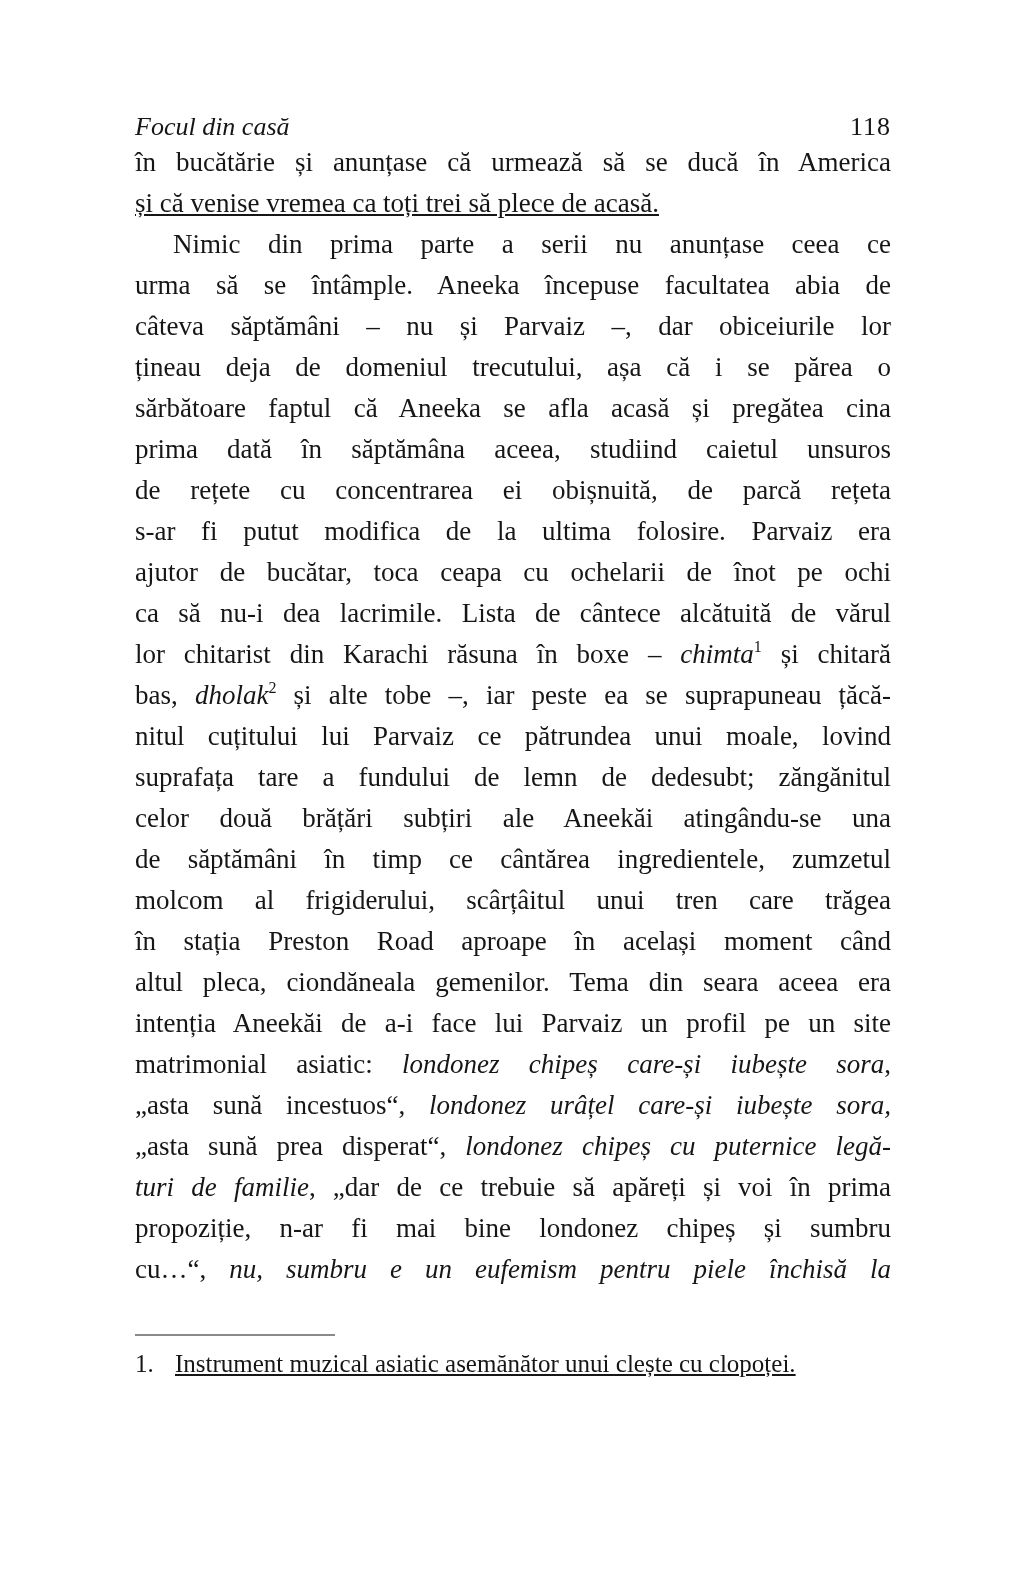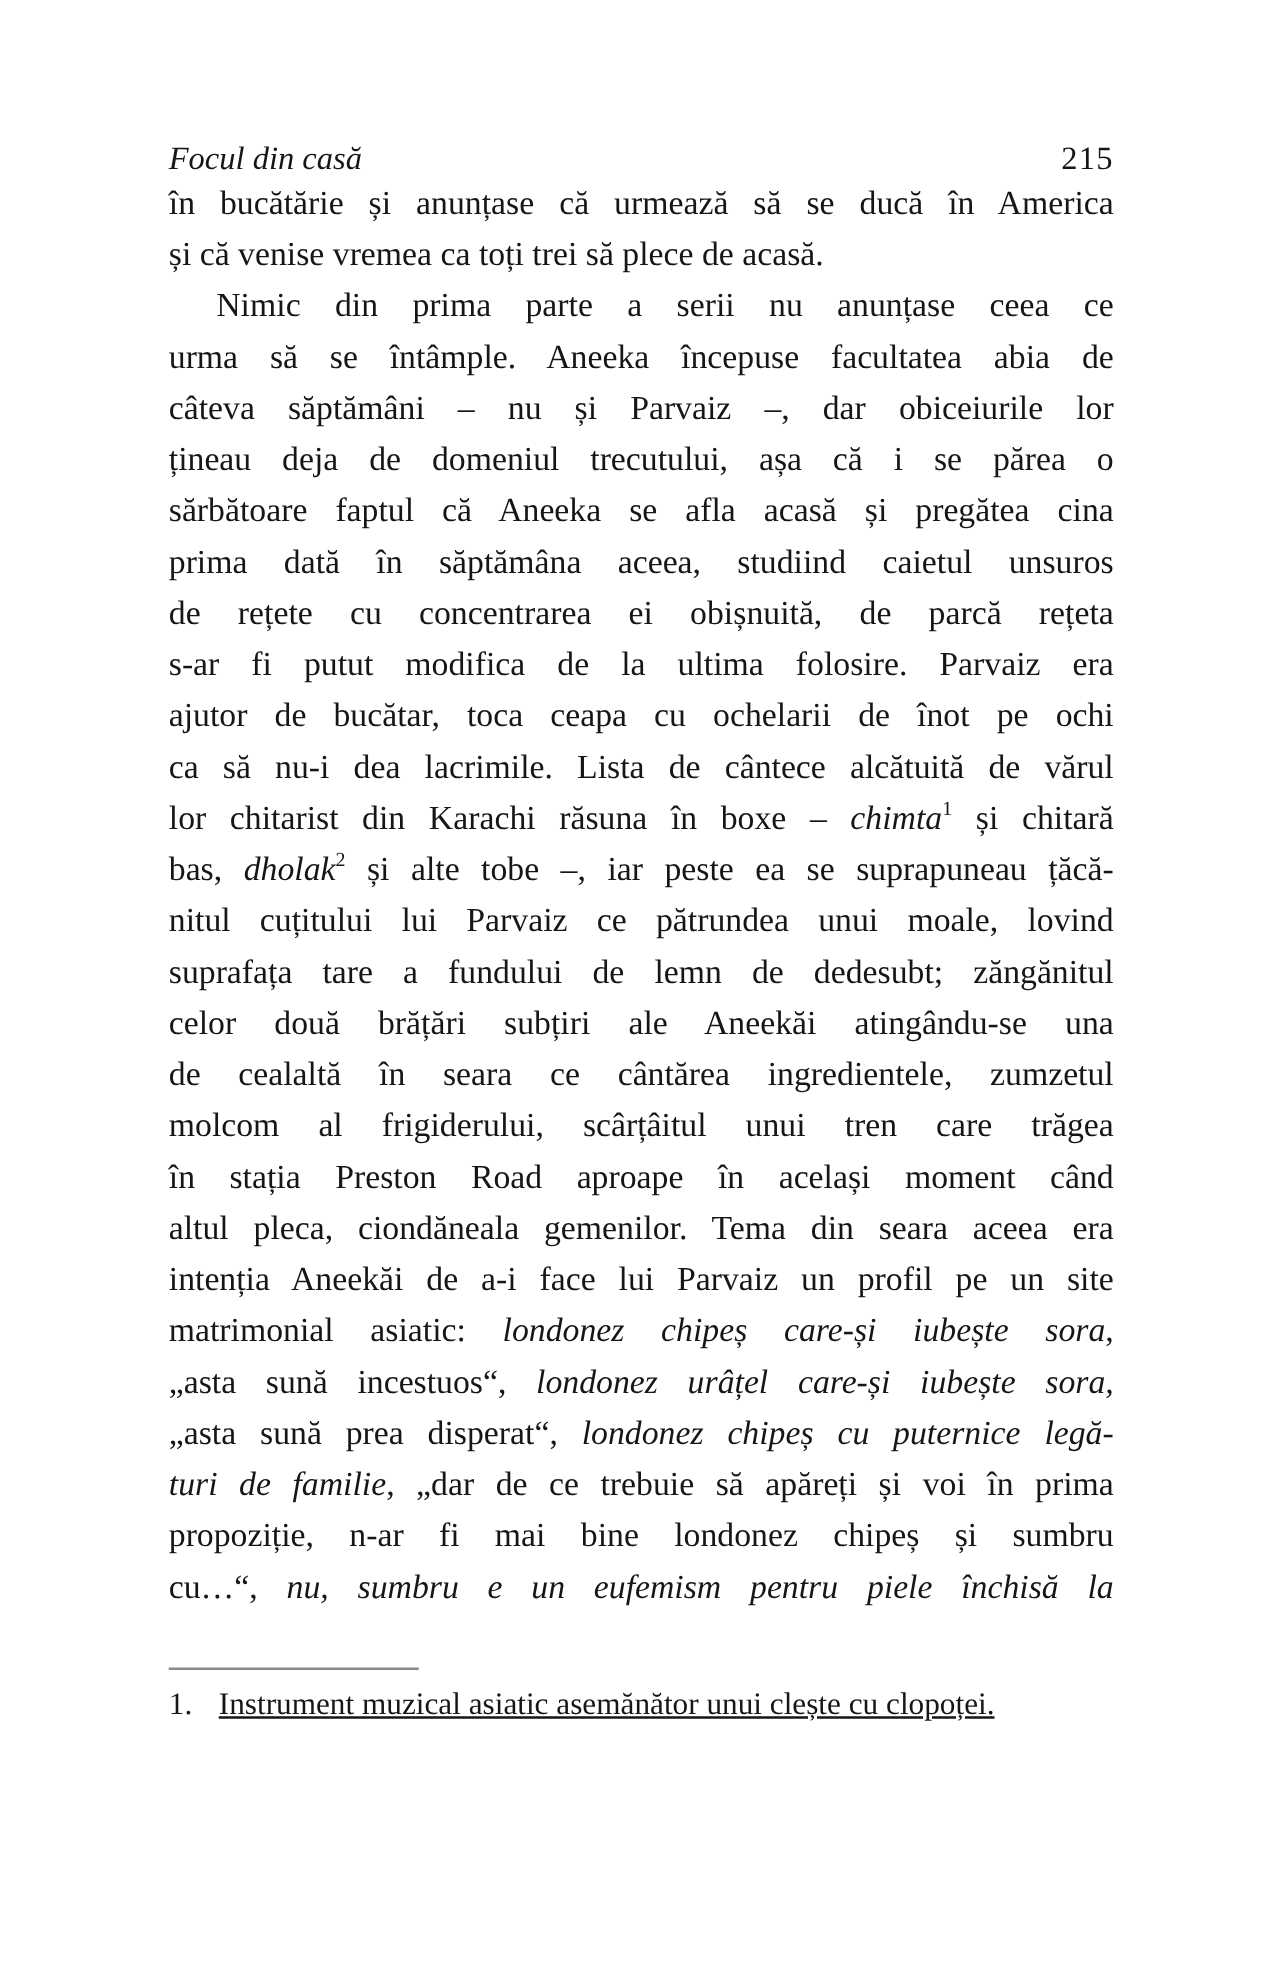--- a/index.html
+++ b/index.html
@@ -28,21 +28,21 @@
   .page-number { font-style: normal; letter-spacing: 1px; }
   .body-text {
     font-size: 27px;
   }
   .line {
     line-height: 41px;
     text-align: justify;
     text-align-last: justify;
     white-space: normal;
   }
-  .line.para-end { text-align-last: left; }
+  .line.para-end { text-align-last: left; text-decoration: underline; }
   .line.indent { text-indent: 38px; }
   .line i { font-style: italic; }
   .line sup {
     font-size: 16px;
     line-height: 0;
     vertical-align: baseline;
     position: relative;
     top: -11px;
   }
   .footnote-sep {
@@ -68,42 +68,42 @@
   }
 </style>
 </head>
 <body>
 
 <div class="page" style="background: rgb(255, 255, 255); color: rgb(22, 22, 22);">
   <div class="content">
 
     <div class="header">
       <span class="running-head">Focul din casă</span>
-      <span class="page-number">215</span>
+      <span class="page-number">118</span>
     </div>
 
     <div class="body-text">
         <div class="line"><span>în bucătărie și anunțase că urmează să se ducă în America</span></div>
         <div class="line para-end"><span>și că venise vremea ca toți trei să plece de acasă.</span></div>
         <div class="line indent"><span>Nimic din prima parte a serii nu anunțase ceea ce</span></div>
         <div class="line"><span>urma să se întâmple. Aneeka începuse facultatea abia de</span></div>
         <div class="line"><span>câteva săptămâni – nu și Parvaiz –, dar obiceiurile lor</span></div>
         <div class="line"><span>țineau deja de domeniul trecutului, așa că i se părea o</span></div>
         <div class="line"><span>sărbătoare faptul că Aneeka se afla acasă și pregătea cina</span></div>
         <div class="line"><span>prima dată în săptămâna aceea, studiind caietul unsuros</span></div>
         <div class="line"><span>de rețete cu concentrarea ei obișnuită, de parcă rețeta</span></div>
         <div class="line"><span>s-ar fi putut modifica de la ultima folosire. Parvaiz era</span></div>
         <div class="line"><span>ajutor de bucătar, toca ceapa cu ochelarii de înot pe ochi</span></div>
         <div class="line"><span>ca să nu-i dea lacrimile. Lista de cântece alcătuită de vărul</span></div>
         <div class="line"><span>lor chitarist din Karachi răsuna în boxe – </span><i>chimta</i><sup>1</sup><span> și chitară</span></div>
         <div class="line"><span>bas, </span><i>dholak</i><sup>2</sup><span> și alte tobe –, iar peste ea se suprapuneau țăcă-</span></div>
         <div class="line"><span>nitul cuțitului lui Parvaiz ce pătrundea unui moale, lovind</span></div>
         <div class="line"><span>suprafața tare a fundului de lemn de dedesubt; zăngănitul</span></div>
         <div class="line"><span>celor două brățări subțiri ale Aneekăi atingându-se una</span></div>
-        <div class="line"><span>de cealaltă în seara ce cântărea ingredientele, zumzetul</span></div>
+        <div class="line"><span>de săptămâni în timp ce cântărea ingredientele, zumzetul</span></div>
         <div class="line"><span>molcom al frigiderului, scârțâitul unui tren care trăgea</span></div>
         <div class="line"><span>în stația Preston Road aproape în același moment când</span></div>
         <div class="line"><span>altul pleca, ciondăneala gemenilor. Tema din seara aceea era</span></div>
         <div class="line"><span>intenția Aneekăi de a-i face lui Parvaiz un profil pe un site</span></div>
         <div class="line"><span>matrimonial asiatic: </span><i>londonez chipeș care-și iubește sora</i><span>,</span></div>
         <div class="line"><span>„asta sună incestuos“, </span><i>londonez urâțel care-și iubește sora,</i></div>
         <div class="line"><span>„asta sună prea disperat“, </span><i>londonez chipeș cu puternice legă-</i></div>
         <div class="line"><i>turi de familie</i><span>, „dar de ce trebuie să apăreți și voi în prima</span></div>
         <div class="line"><span>propoziție, n-ar fi mai bine londonez chipeș și sumbru</span></div>
         <div class="line"><span>cu…“, </span><i>nu, sumbru e un eufemism pentru piele închisă la</i></div>

